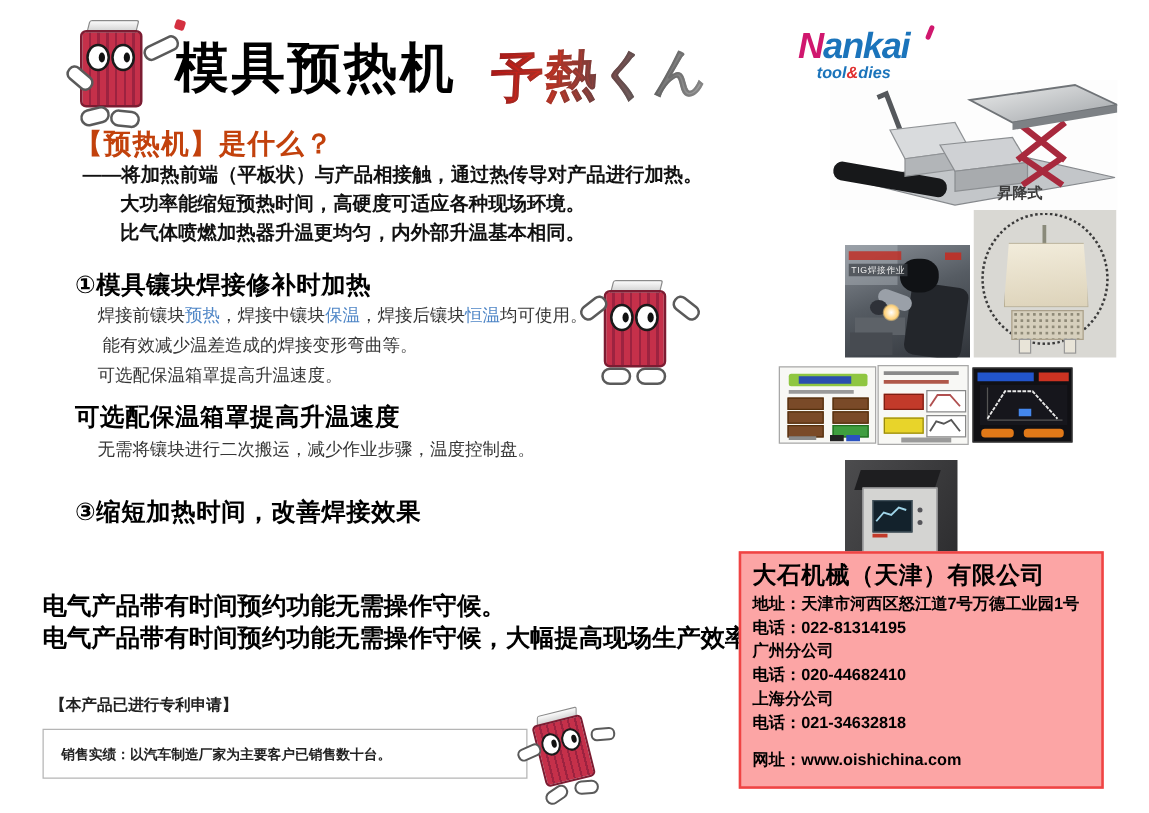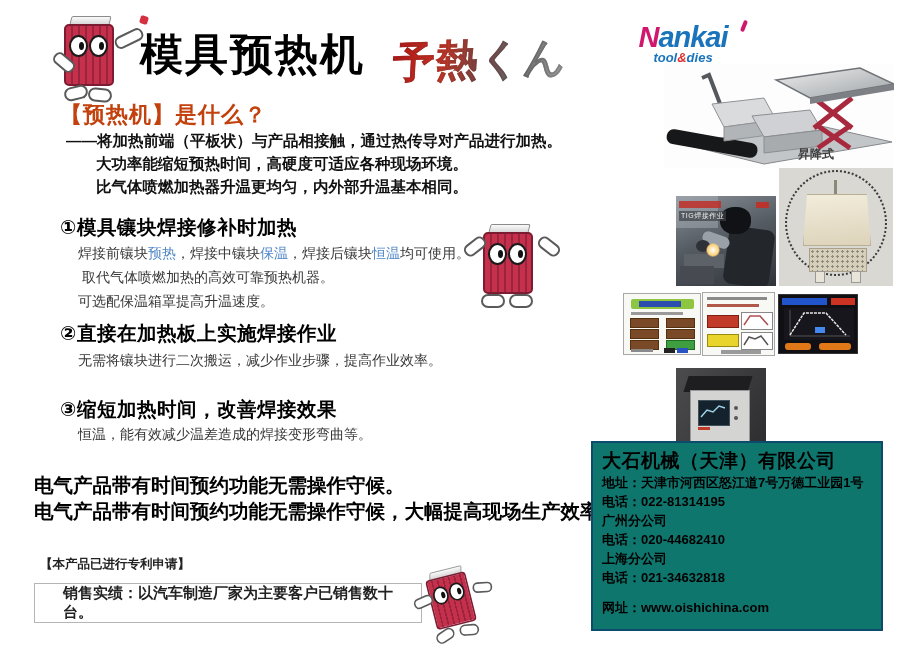--- a/index.html
+++ b/index.html
@@ -30,22 +30,22 @@
   .intro-lines .ind{padding-left:30px;}
 
   
   .sec-head{font-size:19.5px;font-weight:bold;color:#000;letter-spacing:0.5px;}
   .sec-body{font-size:14px;line-height:24px;color:#363636;font-family:"DejaVu Serif","Liberation Serif",serif;}
   .kw-blue{color:#4f86c6;}
 
   .concl{left:34px;top:472px;font-size:19.5px;font-weight:bold;line-height:26px;color:#000;}
   .patent{left:40px;top:556px;font-size:12.5px;font-weight:bold;color:#222;}
   .sales-box{left:34px;top:583px;width:388px;height:40px;border:1px solid #b5b5b5;
-             display:flex;align-items:center;padding-left:28px;box-sizing:border-box;
-             font-size:15px;font-weight:600;color:#222;font-family:"DejaVu Serif",serif;}
+             display:flex;align-items:center;padding-left:14px;box-sizing:border-box;
+             font-size:11px;font-weight:600;color:#222;font-family:"DejaVu Serif",serif;}
 
   
   .mascot{position:absolute;width:70px;height:86px;}
   .m-cap{position:absolute;left:12px;top:0;width:38px;height:11px;border-radius:2px;
          background:linear-gradient(#fafafa,#c4c4c4);border:1px solid #8a8a8a;transform:skewX(-14deg);}
   .m-body{position:absolute;left:6px;top:8px;width:46px;height:58px;border-radius:5px;
           background:repeating-linear-gradient(90deg,#c5304a 0 5px,#9c2340 5px 7px);
           border:2px solid #7c1c32;}
   .m-eye{position:absolute;top:9px;width:15px;height:18px;background:#fff;border:2px solid #1a1a1a;border-radius:50%;}
   .m-eye.left{left:3px}.m-eye.right{left:23px}
@@ -127,21 +127,21 @@
   .ctrl-photo{left:676px;top:368px;width:90px;height:86px;
               background:linear-gradient(120deg,#4c4c4e,#2c2c2e);}
   .ctrl-top{position:absolute;left:10px;top:8px;width:64px;height:16px;background:#1e1e20;transform:skewX(-18deg);}
   .ctrl-front{position:absolute;left:14px;top:22px;width:58px;height:54px;background:#d4d4d2;border:1px solid #97979a;}
   .ctrl-screen{position:absolute;left:22px;top:32px;width:30px;height:24px;background:#13222c;border:1px solid #40505a;}
   .ctrl-redbar{position:absolute;left:22px;top:59px;width:12px;height:3px;background:#c23a2a;}
   .ctrl-dot{position:absolute;width:4px;height:4px;border-radius:50%;background:#55555a;}
   .ctrl-label{left:772px;top:404px;font-size:13px;color:#333;line-height:20px;font-family:"DejaVu Serif",serif;}
 
   
-  .company-box{left:591px;top:441px;width:292px;height:190px;border:2px solid #0c4a6e;background:#0f766e;
+  .company-box{left:591px;top:441px;width:292px;height:190px;border:2px solid #ef4444;background:#fca5a5;
                box-sizing:border-box;padding:5px 8px 0 9px;}
   .co-name{font-size:19px;font-weight:bold;line-height:25px;color:#000;letter-spacing:.5px;}
   .co-line{font-size:13px;font-weight:bold;line-height:19px;color:#000;}
   .co-web{margin-top:11px;}
 </style>
 </head>
 <body>
 
 <div id="page">
 
@@ -174,46 +174,45 @@
   <div class="abs intro-head">【预热机】是什么？</div>
   <div class="abs sec-head" style="left:60px;top:214px;">①模具镶块焊接修补时加热</div>
 
   <div class="abs intro-lines">
     <div>——将加热前端（平板状）与产品相接触，通过热传导对产品进行加热。</div>
     <div class="ind">大功率能缩短预热时间，高硬度可适应各种现场环境。</div>
     <div class="ind">比气体喷燃加热器升温更均匀，内外部升温基本相同。</div>
   </div>
   <div class="abs sec-body" style="left:78px;top:241px;">
     <div><span>焊接前镶块</span><span class="kw-blue">预热</span><span>，焊接中镶块</span><span class="kw-blue">保温</span><span>，焊接后镶块</span><span class="kw-blue">恒温</span><span>均可使用。</span></div>
-    <div style="padding-left:4px;">取代气体喷燃加热的高效可靠预热机器。</div>
+    <div style="padding-left:4px;">能有效减少温差造成的焊接变形弯曲等。</div>
     <div>可选配保温箱罩提高升温速度。</div>
   </div>
 
   <div class="mascot pose2 abs" style="left:477px;top:224px;">
     <div class="m-cap"></div>
     <div class="m-body">
       <div class="m-eye left">
           <div class="m-pupil"></div>
         </div>
       <div class="m-eye right">
           <div class="m-pupil"></div>
         </div>
     </div>
     <div class="m-arm left"></div>
     <div class="m-arm right"></div>
     <div class="m-foot left"></div>
     <div class="m-foot right"></div>
   </div>
 
-  <div class="abs sec-head" style="left:60px;top:320px;">②直接在加热板上实施焊接作业</div>
-  <div class="abs sec-body" style="left:78px;top:348px;">无需将镶块进行二次搬运，减少作业步骤，提高作业效率。</div>
+  <div class="abs sec-head" style="left:60px;top:320px;">可选配保温箱罩提高升温速度</div>
+  <div class="abs sec-body" style="left:78px;top:348px;">无需将镶块进行二次搬运，减少作业步骤，温度控制盘。</div>
 
   <div class="abs sec-head" style="left:60px;top:396px;">③缩短加热时间，改善焊接效果</div>
   <div class="abs sec-body" style="left:78px;top:422px;">
-    <div>恒温，能有效减少温差造成的焊接变形弯曲等。</div>
   </div>
 
   <div class="abs concl">
     <div>电气产品带有时间预约功能无需操作守候。</div>
     <div>电气产品带有时间预约功能无需操作守候，大幅提高现场生产效率。</div>
   </div>
 
   <div class="abs patent">【本产品已进行专利申请】</div>
   <div class="abs sales-box">
       <span>销售实绩：以汽车制造厂家为主要客户已销售数十台。</span>

